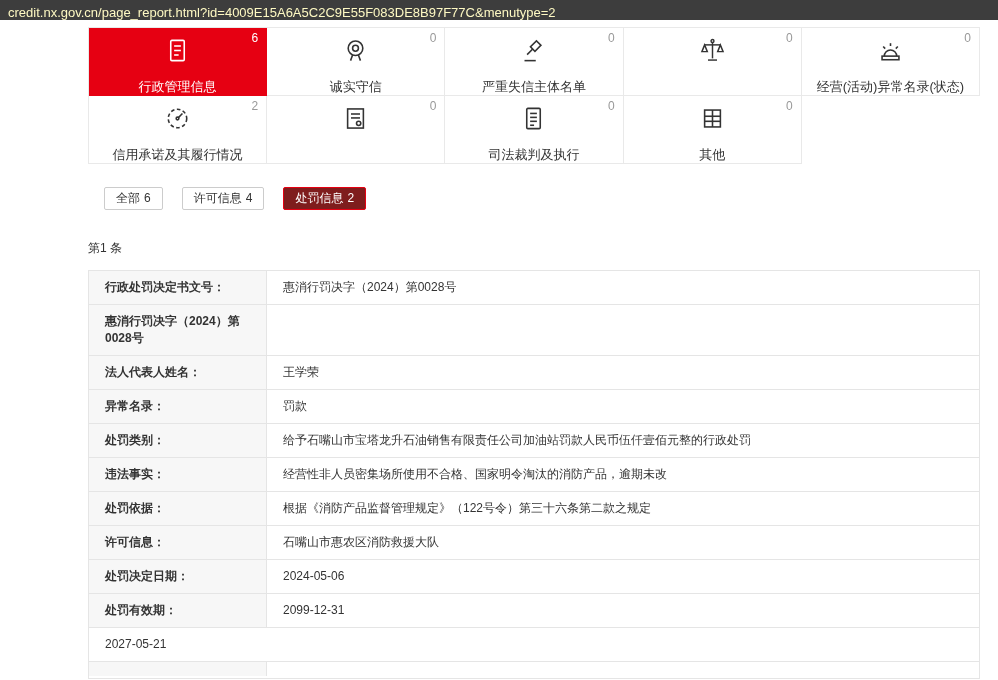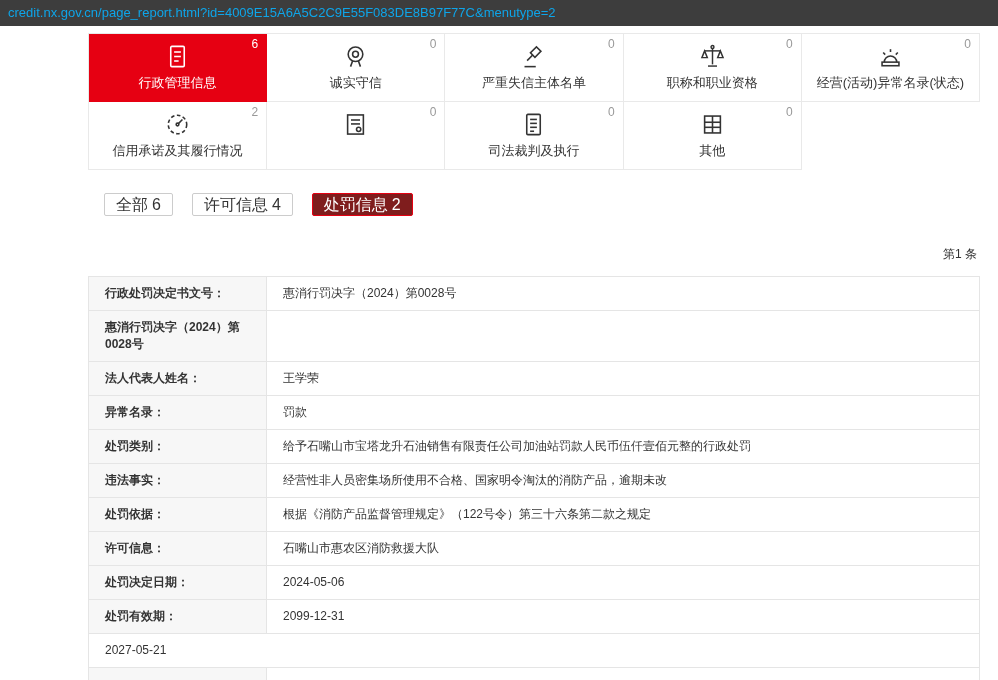--- a/index.html
+++ b/index.html
@@ -6,23 +6,23 @@
   html, body {
     margin: 0; padding: 0;
     width: 998px; height: 680px;
     overflow: hidden;
     background: #ffffff;
     font-family: "Liberation Sans", sans-serif;
     color: #333;
   }
   
   .topbar {
-    height: 26px;
+    height: 20px;
     background: #3d3d3d;
-    color: #0ea5e9;
+    color: #fef9c3;
     font-size: 13px;
     line-height: 26px;
     padding-left: 8px;
     white-space: nowrap;
     overflow: hidden;
   }
   
   .content {
     width: 892px;
     margin-left: 88px;
@@ -49,56 +49,55 @@
   .card .badge {
     position: absolute;
     top: 3px; right: 8px;
     font-size: 12px;
     color: #999;
   }
   .card .icon { display: block; height: 30px; color: #333; }
   .card .icon svg { width: 27px; height: 27px; }
   .card .label {
     font-size: 13px;
-    margin-top: 1px;
+    margin-top: 11px;
     padding: 0 4px;
     white-space: nowrap;
     overflow: hidden;
   }
   .card.active { background: #e60012; border-color: #e60012; }
   .card.active .badge, .card.active .label, .card.active .icon { color: #ffffff; }
   
   .filters {
     margin-top: 23px;
     display: flex;
     gap: 19px;
     padding-left: 16px;
   }
   .filter-btn {
-    font-size: 16px;
+    font-size: 12px;
     line-height: 13px;
     padding: 4px 11px;
     border: 1px solid #cccccc;
     background: #ffffff;
     color: #333;
     border-radius: 2px;
     cursor: pointer;
     white-space: nowrap;
   }
   .filter-btn .cnt { margin-left: 4px; }
   .filter-btn.active {
     background: #7f1d1d;
     border-color: #e60012;
     color: #ffffff;
   }
   
   .pager {
     margin-top: 30px;
     margin-bottom: 13px;
-    text-align: right;
     font-size: 12px;
     color: #333;
     padding-right: 3px;
   }
   
   .dtable {
     border: 1px solid #e5e5e5;
     border-bottom: none;
   }
   .trow { display: flex; border-bottom: 1px solid #e5e5e5; }
@@ -176,21 +175,20 @@
       <span class="badge">0</span>
       <span class="icon">
         <svg viewBox="0 0 24 24" fill="none" stroke="currentColor" stroke-width="1.3">
           <circle cx="12" cy="3.6" r="1.3"></circle>
           <line x1="12" y1="5" x2="12" y2="19"></line>
           <line x1="5" y1="7" x2="19" y2="7"></line>
           <path d="M5 7l-2.4 6h4.8L5 7zM19 7l-2.4 6h4.8L19 7z"></path>
           <line x1="8" y1="20.5" x2="16" y2="20.5"></line>
         </svg>
       </span>
-      <div class="label">职称和职业资格</div>
     </div>
 
     <div class="card">
       <span class="badge">0</span>
       <span class="icon">
         <svg viewBox="0 0 24 24" fill="none" stroke="currentColor" stroke-width="1.4">
           <path d="M6.5 17a5.5 5.5 0 0 1 11 0"></path>
           <rect x="4.5" y="17" width="15" height="3.2"></rect>
           <line x1="12" y1="5.5" x2="12" y2="8"></line>
           <line x1="5.5" y1="8.5" x2="7.3" y2="10.3"></line>

